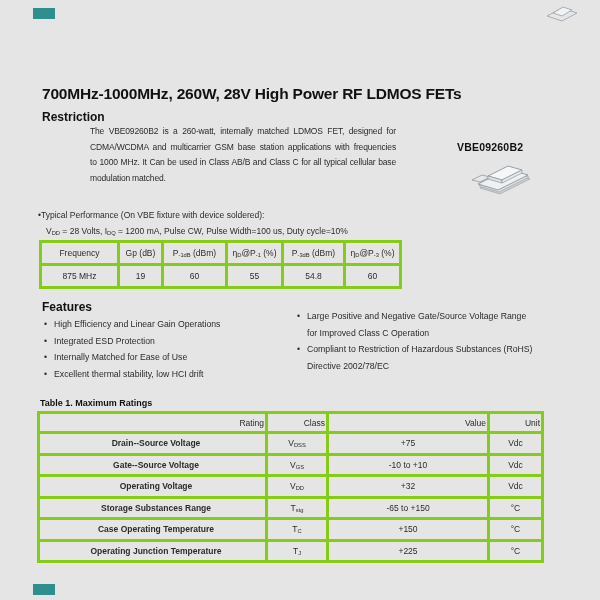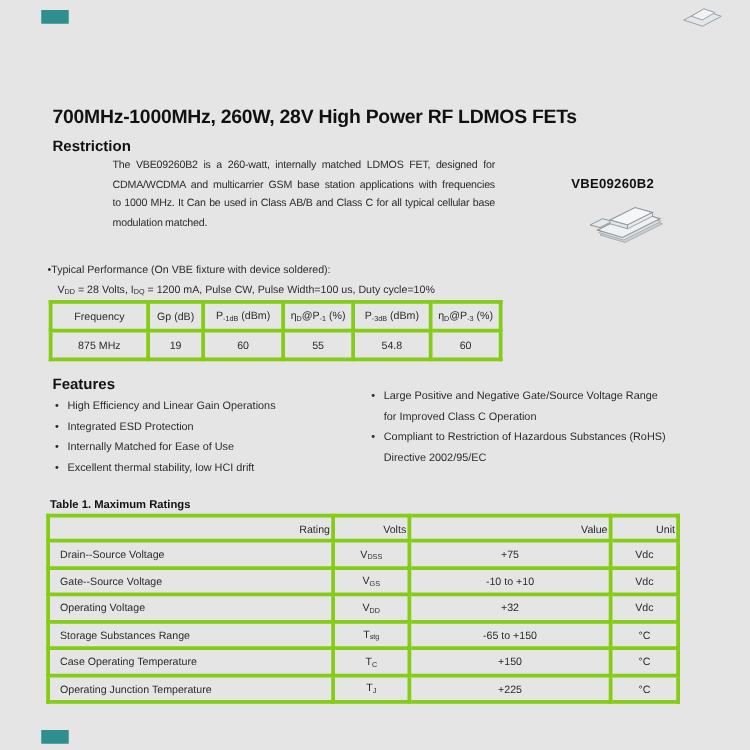--- a/index.html
+++ b/index.html
@@ -27,21 +27,21 @@
   .cond-line{left:46px;top:226px;font-size:8.5px;color:#2b2b2b;}
   .subsc{font-size:0.68em;vertical-align:-0.25em;letter-spacing:0;}
   
   table{border-collapse:collapse;table-layout:fixed;}
   td,th{border:3px solid #84cc16;font-weight:400;overflow:hidden;white-space:nowrap;}
   .perf-table{left:39px;top:240px;}
   .perf-table td{height:18px;text-align:center;font-size:8.5px;color:#2b2b2b;}
   .ratings-table{left:37px;top:411px;}
   .ratings-table td{height:16.5px;font-size:8.5px;color:#2b2b2b;}
   .ratings-table .c{text-align:center;}
-  .ratings-table .l{text-align:left;padding-left:8px;}
+  .ratings-table .l{text-align:center;padding-left:8px;font-weight:bold;}
   .ratings-table tr.hdr td{text-align:right;height:15px;}
   
   .feat-col{font-size:8.7px;color:#2b2b2b;}
   .feat-left{left:44px;top:316px;width:240px;}
   .feat-right{left:297px;top:308px;width:270px;}
   .fline{line-height:16.6px;height:16.6px;white-space:nowrap;}
   .fbullet{display:inline-block;width:10px;color:#2b2b2b;}
   .findent{padding-left:10px;}
 </style>
 </head>
@@ -121,35 +121,35 @@
   <div class="abs feat-col feat-left">
     <div class="fline"><span class="fbullet">•</span><span>High Efficiency and Linear Gain Operations</span></div>
     <div class="fline"><span class="fbullet">•</span><span>Integrated ESD Protection</span></div>
     <div class="fline"><span class="fbullet">•</span><span>Internally Matched for Ease of Use</span></div>
     <div class="fline"><span class="fbullet">•</span><span>Excellent thermal stability, low HCI drift</span></div>
   </div>
   <div class="abs feat-col feat-right">
     <div class="fline"><span class="fbullet">•</span><span>Large Positive and Negative Gate/Source Voltage Range</span></div>
     <div class="fline findent">for Improved Class C Operation</div>
     <div class="fline"><span class="fbullet">•</span><span>Compliant to Restriction of Hazardous Substances (RoHS)</span></div>
-    <div class="fline findent">Directive 2002/95/EC</div>
+    <div class="fline findent">Directive 2002/78/EC</div>
   </div>
 
   <div class="abs tbl-caption">Table 1. Maximum Ratings</div>
   <table class="abs ratings-table" style="width:504px;">
     <colgroup>
         <col style="width:228px">
         <col style="width:61px">
         <col style="width:161px">
         <col style="width:54px">
       </colgroup>
     <tbody>
         <tr class="hdr">
       <td>Rating</td>
-      <td>Volts</td>
+      <td>Class</td>
       <td>Value</td>
       <td>Unit</td>
     </tr>
     <tr>
       <td class="l">Drain--Source Voltage</td>
       <td class="c"><span>V</span><span class="subsc">DSS</span></td>
       <td class="c">+75</td>
       <td class="c">Vdc</td>
     </tr>
     <tr>

